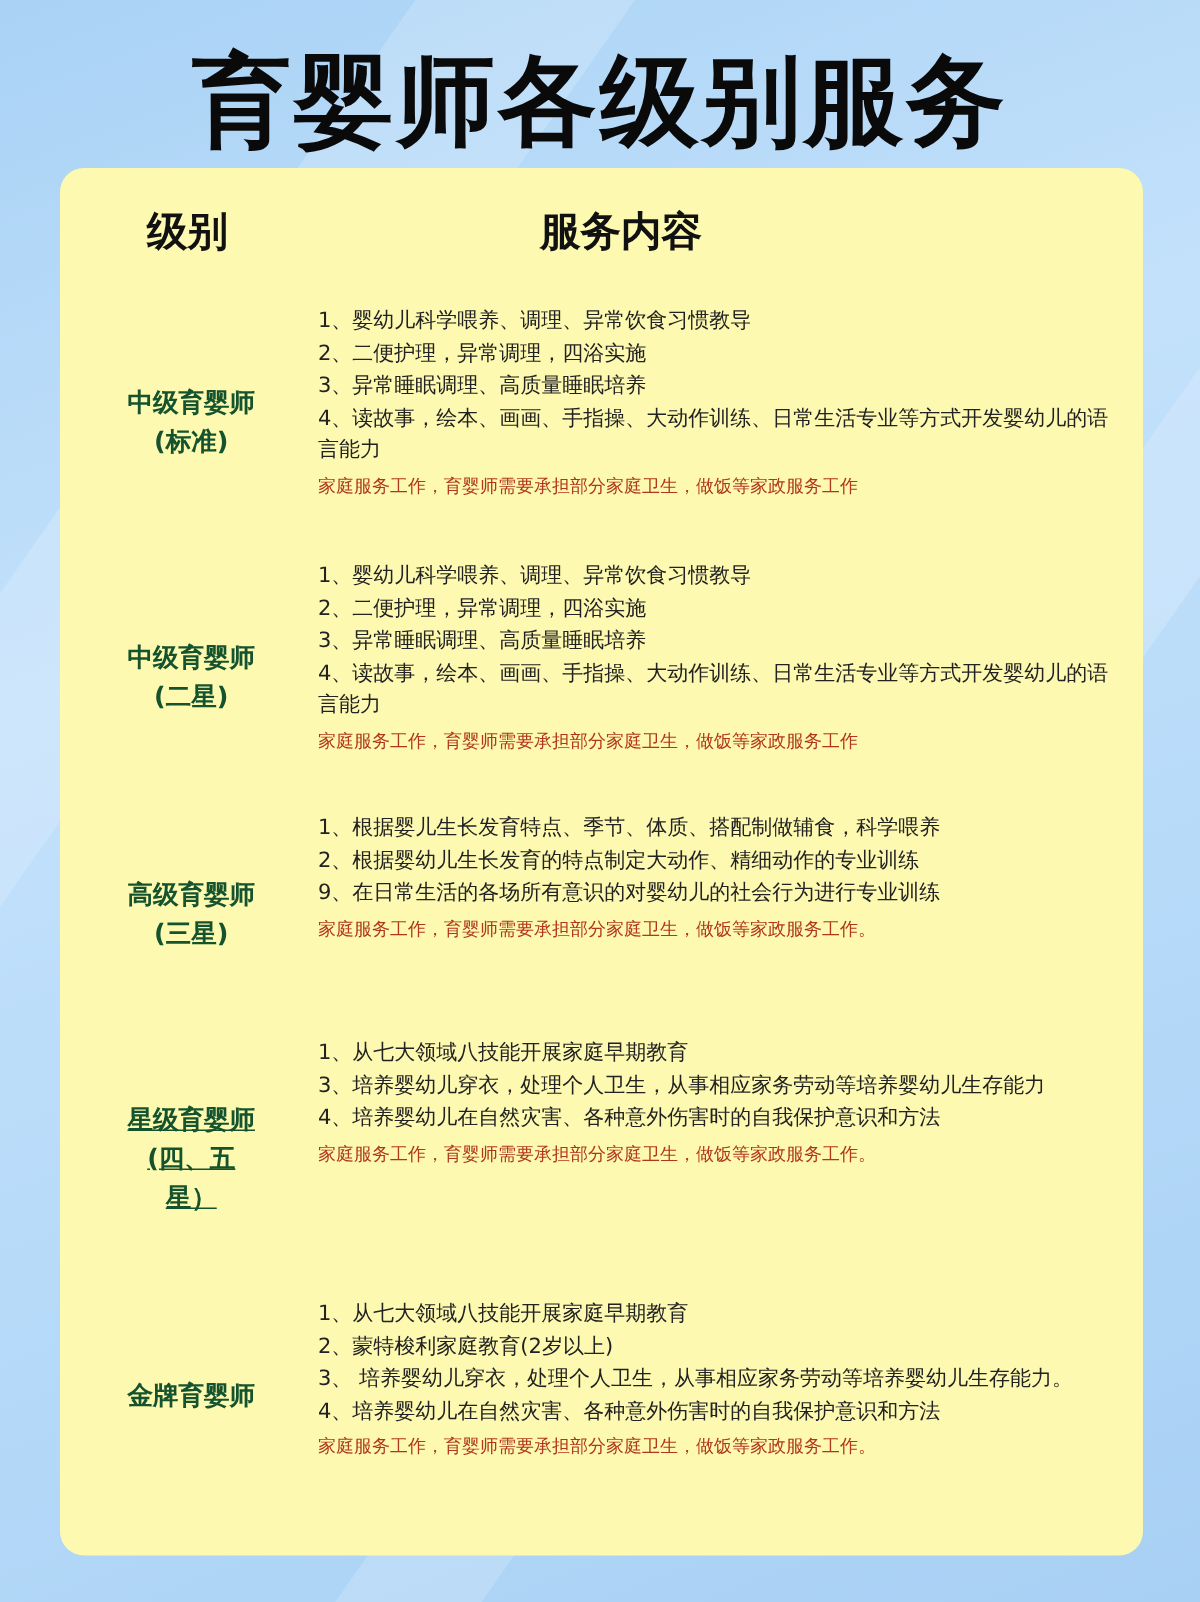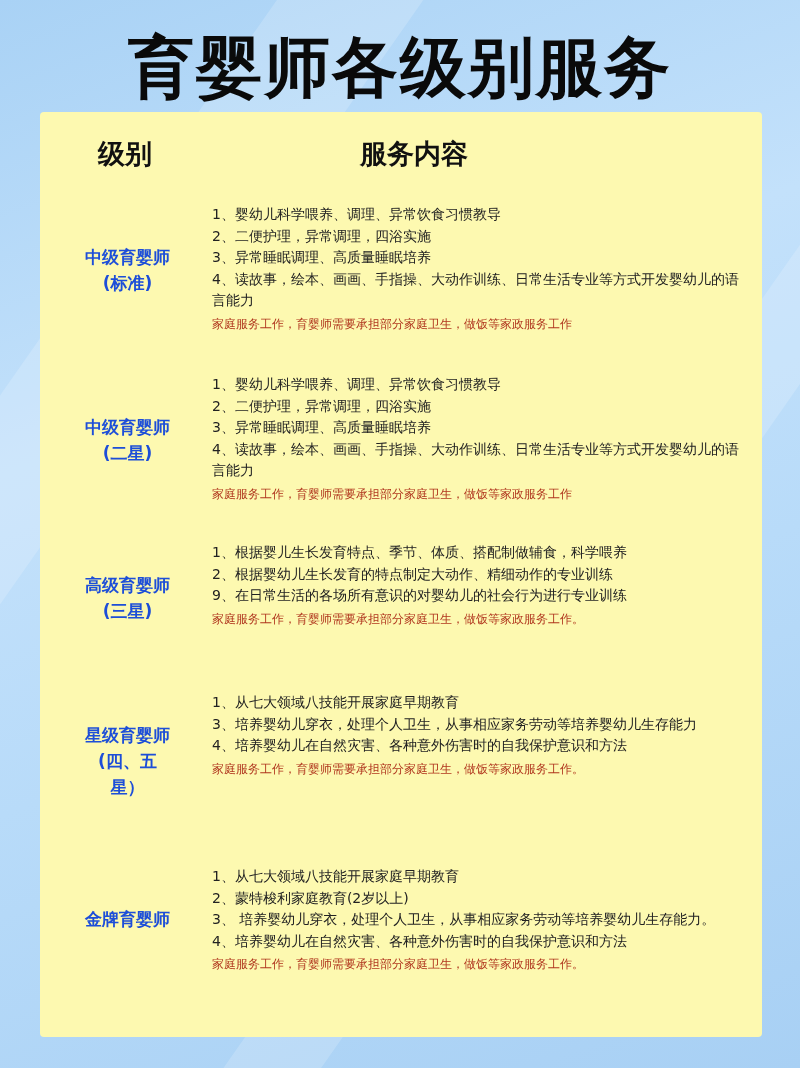--- a/index.html
+++ b/index.html
@@ -12,31 +12,31 @@
     position: absolute; background: rgba(255,255,255,0.18);
     transform: rotate(35deg); width: 120px; height: 1400px;
   }
   .title {
     position: absolute; top: 28px; left: 0; width: 800px; text-align: center;
     font-size: 66px; font-weight: 900; color: #0a0a0a; letter-spacing: 2px;
     line-height: 80px;
   }
   .card {
     position: absolute; left: 40px; top: 112px; width: 722px; height: 925px;
-    background: #fdf9b0; border-radius: 4px;
+    background: #fdf9b0; border-radius: 16px;
   }
   .hdr {
     position: absolute; top: 24px; font-size: 27px; font-weight: 900; color: #111;
   }
   .hdr.level { left: 58px; }
   .hdr.content { left: 320px; }
   .row { position: absolute; left: 0; width: 722px; }
   .lvl {
     position: absolute; left: 0; width: 175px; text-align: center;
-    font-size: 17px; font-weight: bold; color: #1d4ed8; line-height: 26px;
+    font-size: 17px; font-weight: bold; color: #14532d; line-height: 26px; margin-top: 12px;
   }
   .items { position: absolute; left: 172px; width: 540px; font-size: 14px; line-height: 21.5px; color: #222; }
   .items div { white-space: normal; }
   .items .red { color: #b0361e; font-size: 12px; line-height: 24px; }
 </style>
 </head>
 <body>
 
 <div class="streak" style="left:-60px; top:-200px;"></div>
 <div class="streak" style="left:560px; top:-100px; width:80px;"></div>
@@ -82,21 +82,21 @@
     </div>
     <div class="items">
       <div>1、根据婴儿生长发育特点、季节、体质、搭配制做辅食，科学喂养</div>
       <div>2、根据婴幼儿生长发育的特点制定大动作、精细动作的专业训练</div>
       <div>9、在日常生活的各场所有意识的对婴幼儿的社会行为进行专业训练</div>
       <div class="red">家庭服务工作，育婴师需要承担部分家庭卫生，做饭等家政服务工作。</div>
     </div>
   </div>
 
   <div class="row" style="top:580px;">
-    <div class="lvl" style="top:30px;">
+    <div class="lvl" style="top:30px;text-decoration:underline;">
       <div>星级育婴师</div>
       <div>(四、五</div>
       <div>星）</div>
     </div>
     <div class="items">
       <div>1、从七大领域八技能开展家庭早期教育</div>
       <div>3、培养婴幼儿穿衣，处理个人卫生，从事相应家务劳动等培养婴幼儿生存能力</div>
       <div>4、培养婴幼儿在自然灾害、各种意外伤害时的自我保护意识和方法</div>
       <div class="red">家庭服务工作，育婴师需要承担部分家庭卫生，做饭等家政服务工作。</div>
     </div>

